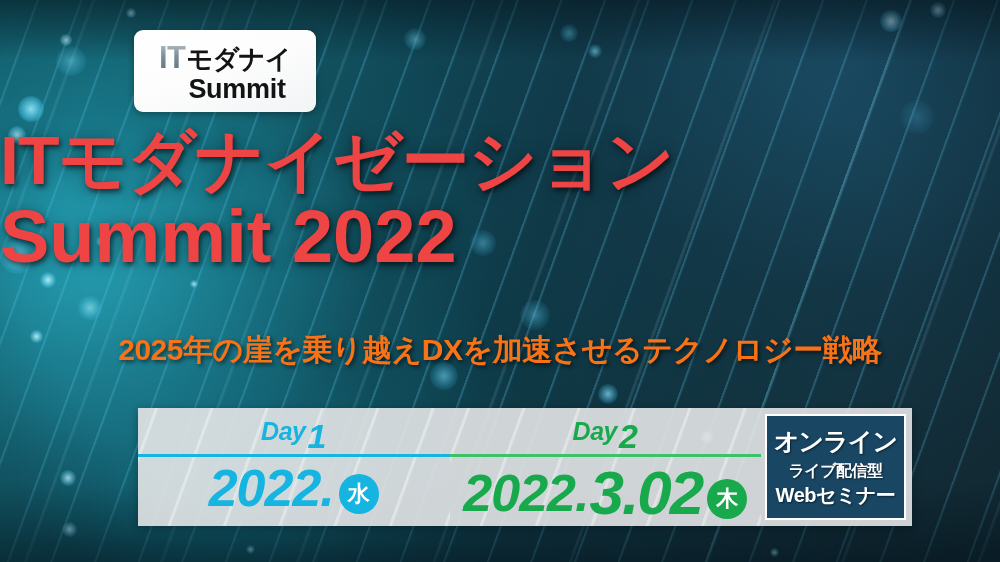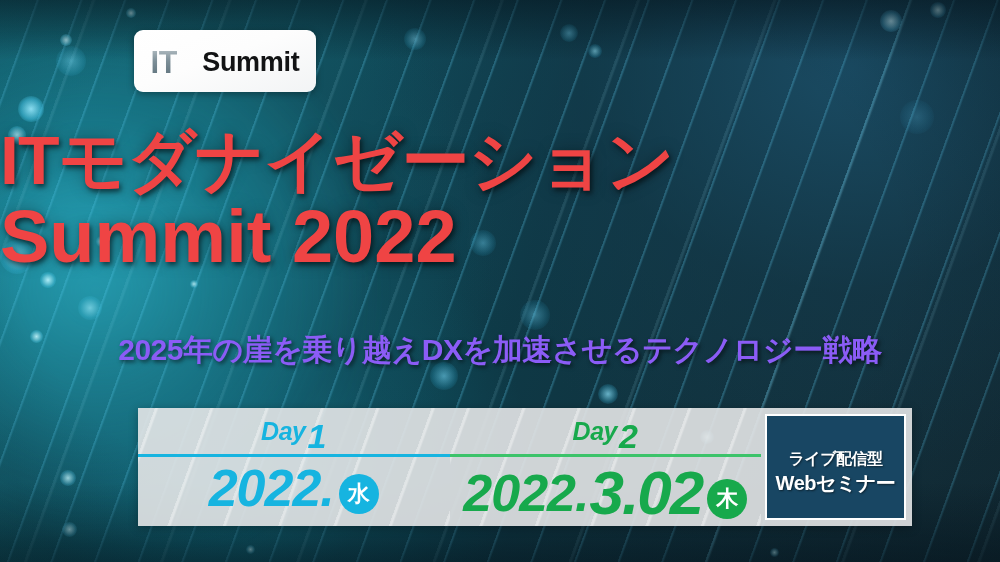--- a/index.html
+++ b/index.html
@@ -90,26 +90,26 @@
     border-radius: 50%;
     pointer-events: none;
   }
 
   
   #logo-card {
     position: absolute;
     left: 134px;
     top: 30px;
     width: 182px;
-    height: 62px;
+    height: 82px;
     background: linear-gradient(160deg, #ffffff 0%, #fdfdfd 45%, #f2f4f5 100%);
     border-radius: 9px;
     box-shadow: 0 2px 7px rgba(0,0,0,0.34);
     display: flex;
-    flex-direction: row;
+    flex-direction: column;
     align-items: center;
     justify-content: center;
   }
   .logo-row1 {
     display: flex;
     align-items: baseline;
     line-height: 1;
     margin-top: 2px;
   }
   .logo-it {
@@ -158,21 +158,21 @@
     font-weight: bold;
     line-height: 1.06;
     letter-spacing: 0px;
     margin-top: 2px;
   }
   #subhead {
     position: absolute;
     left: 0; right: 0;
     top: 330px;
     text-align: center;
-    color: #8b5cf6;
+    color: #f97316;
     font-size: 30px;
     font-weight: bold;
     letter-spacing: -0.5px;
     text-shadow: 2px 2px 4px rgba(0,0,0,0.6);
   }
 
   
   #date-panel {
     position: absolute;
     left: 138px;
@@ -360,20 +360,21 @@
   <div class="bokeh" style="left:246px;top:545px;width:9px;height:9px;background:radial-gradient(circle,rgba(190,246,255,0.8) 0%,rgba(90,205,240,0.25) 58%,rgba(0,0,0,0) 82%);"></div>
   <div class="bokeh" style="left:770px;top:548px;width:9px;height:9px;background:radial-gradient(circle,rgba(190,246,255,0.8) 0%,rgba(90,205,240,0.25) 58%,rgba(0,0,0,0) 82%);"></div>
 
   <div class="bg-vignette"></div>
   <div class="bg-topdark"></div>
   <div class="bg-botdark"></div>
 
   <div id="logo-card">
     <div class="logo-row1">
       <span class="logo-it">IT</span>
+      <span class="logo-jp">モダナイ</span>
     </div>
     <div class="logo-row2">Summit</div>
   </div>
 
   <div id="headline">
     <div class="h-line1">ITモダナイゼーション</div>
     <div class="h-line2">Summit 2022</div>
   </div>
 
   <div id="subhead">2025年の崖を乗り越えDXを加速させるテクノロジー戦略</div>
@@ -402,19 +403,20 @@
       <div class="day-rule"></div>
       <div class="day-date">
         <span class="date-year">2022.</span>
         <span class="date-md">3.02</span>
         <span class="dow-circle">木</span>
       </div>
     </div>
 
     <div id="badge-wrap">
       <div id="online-badge">
+        <div class="badge-main">オンライン</div>
         <div class="badge-sub1">ライブ配信型</div>
         <div class="badge-sub2">Webセミナー</div>
       </div>
     </div>
 
   </div>
 </div>
 
 </body></html>

